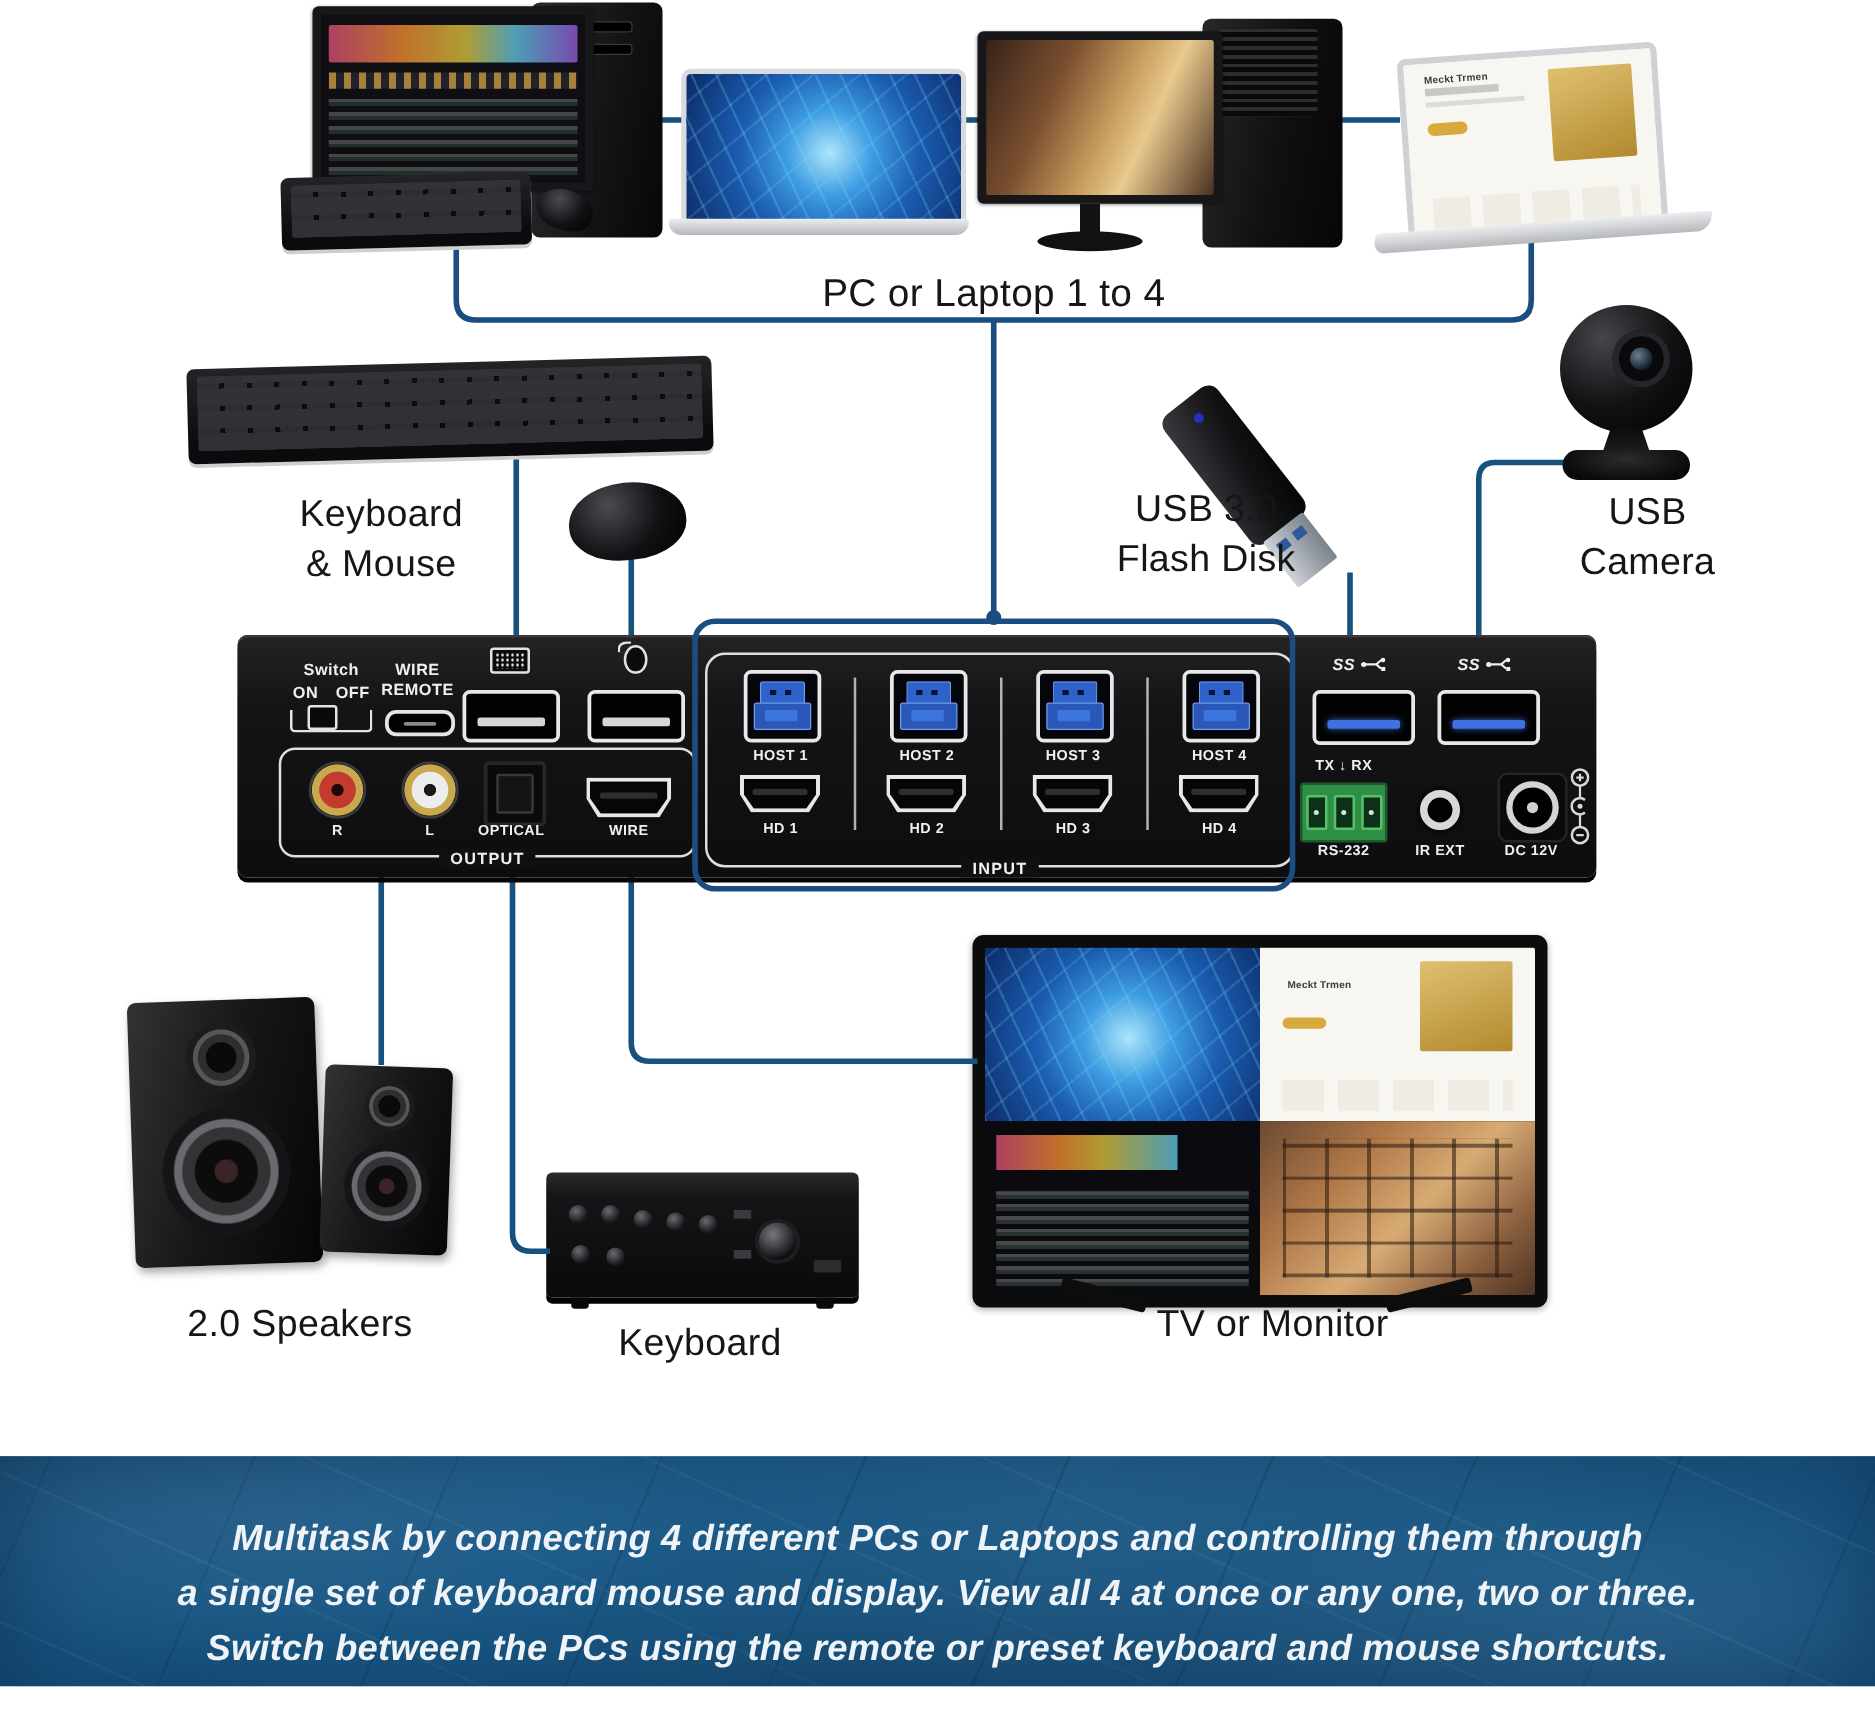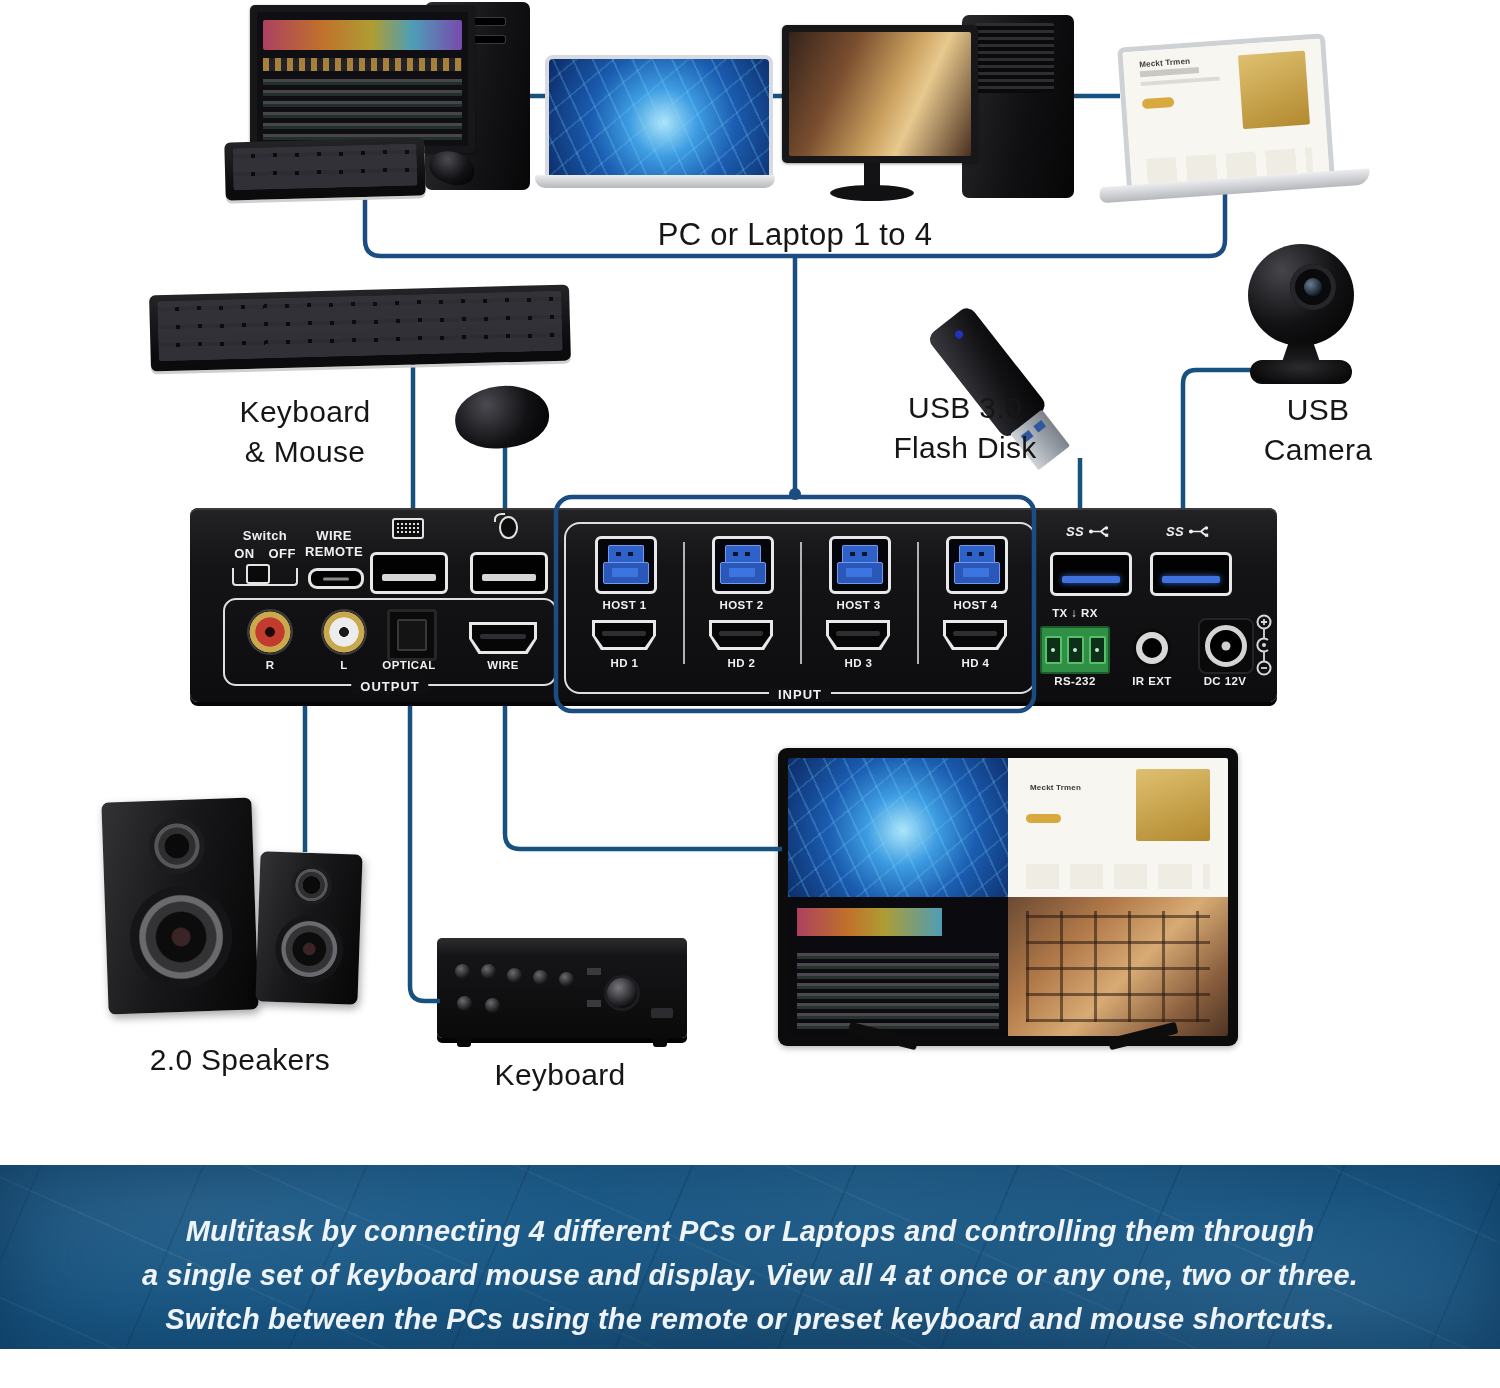--- a/index.html
+++ b/index.html
@@ -455,20 +455,21 @@
         <span class="sitetitle" style="left:10%;top:18%">Meckt Trmen</span>
         <div class="btn" style="top:40%"></div>
         <div class="cards"></div>
       </div>
       <div class="q dj2"></div>
       <div class="q plan"></div>
     </div>
   </div>
   <div class="tvleg" style="left:848px;top:1030px;transform:rotate(14deg)"></div>
   <div class="tvleg" style="left:1108px;top:1030px;transform:rotate(-14deg)"></div>
+  <div class="lbl" style="left:868px;top:1040px;width:300px">TV or Monitor</div>
 
   <div class="banner">
     <div class="txt">
       <div>Multitask by connecting 4 different PCs or Laptops and controlling them through</div>
       <div>a single set of keyboard mouse and display. View all 4 at once or any one, two or three.</div>
       <div>Switch between the PCs using the remote or preset keyboard and mouse shortcuts.</div>
     </div>
   </div>
 
 </div>

